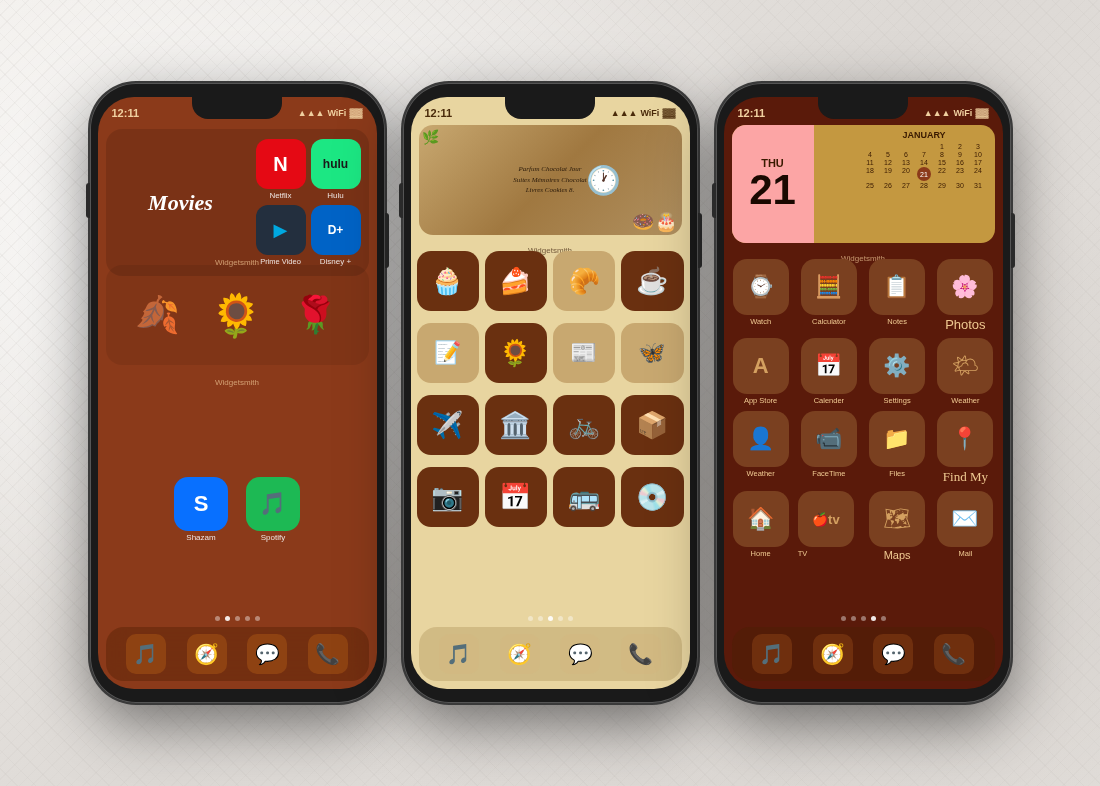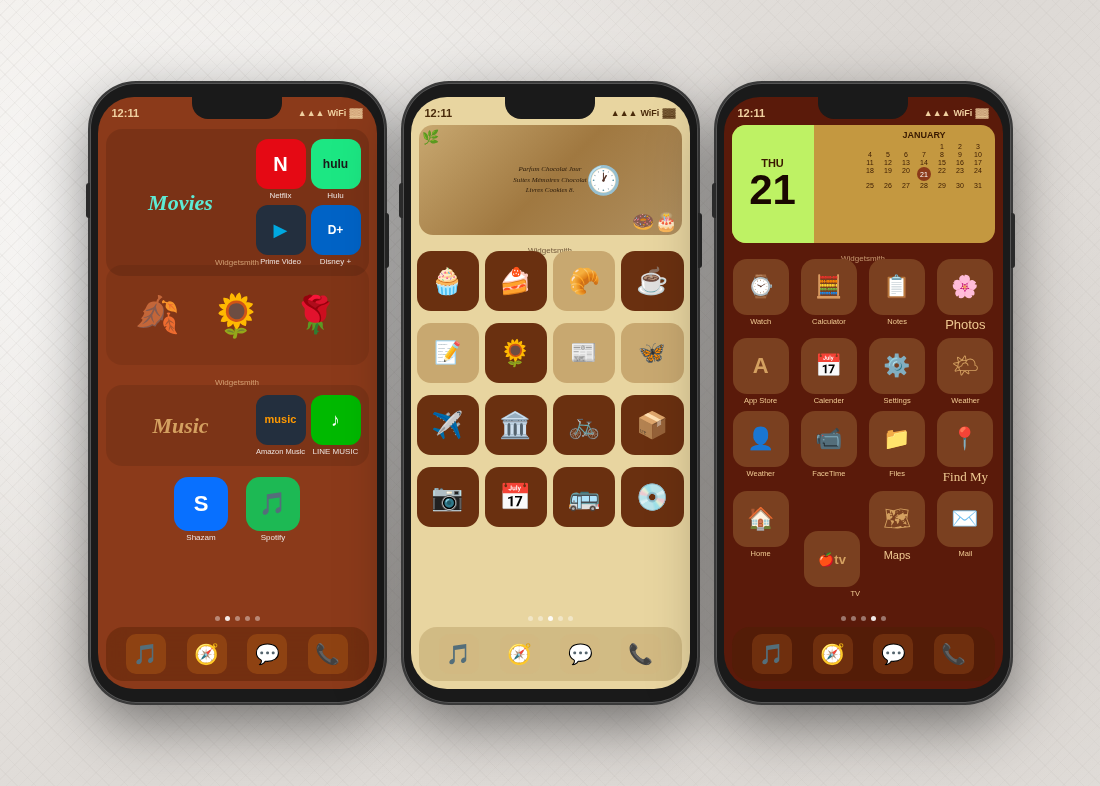--- a/index.html
+++ b/index.html
@@ -171,21 +171,21 @@
       <div class="status-icons">
         <span>▲▲▲</span>
         <span>WiFi</span>
         <span>▓▓</span>
       </div>
     </div>
 
     <div style="position:absolute;top:32px;left:8px;right:8px;background:rgba(0,0,0,0.12);border-radius:16px;padding:10px 8px;">
       <div style="display:flex;align-items:center;gap:8px;">
         <div style="flex:1;text-align:center;">
-          <div style="color:#5eead4;font-size:22px;font-weight:700;font-style:italic;font-family:Georgia,serif;">Movies</div>
+          <div style="color:#ffffff;font-size:22px;font-weight:700;font-style:italic;font-family:Georgia,serif;">Movies</div>
         </div>
         <div style="display:grid;grid-template-columns:1fr 1fr;gap:5px;">
 
           <div style="display:flex;flex-direction:column;align-items:center;gap:2px;">
             <div style="width:50px;height:50px;border-radius:12px;background:#E50914;display:flex;align-items:center;justify-content:center;font-size:20px;font-weight:900;color:white;">N</div>
             <span style="color:rgba(255,255,255,0.85);font-size:8px;">Netflix</span>
           </div>
 
           <div style="display:flex;flex-direction:column;align-items:center;gap:2px;">
             <div style="width:50px;height:50px;border-radius:12px;background:#1CE783;display:flex;align-items:center;justify-content:center;font-size:12px;font-weight:900;color:#1a1a1a;">hulu</div>
@@ -210,37 +210,20 @@
 
     <div style="position:absolute;top:168px;left:8px;right:8px;height:100px;background:rgba(0,0,0,0.08);border-radius:16px;display:flex;align-items:center;justify-content:space-evenly;">
       <span style="font-size:36px;">🍂</span>
       <span style="font-size:42px;">🌻</span>
       <span style="font-size:36px;">🌹</span>
     </div>
     <div style="position:absolute;top:274px;left:0;right:0;text-align:center;">
       <span style="font-size:8px;color:rgba(240,200,150,0.7);">Widgetsmith</span>
     </div>
 
-    <div style="position:absolute;top:288px;left:8px;right:8px;background:rgba(0,0,0,0.1);border-radius:16px;padding:10px 8px;">
-      <div style="display:flex;align-items:center;gap:8px;">
-        <div style="flex:1;text-align:center;">
-          <div style="color:#d4a060;font-size:22px;font-weight:700;font-style:italic;font-family:Georgia,serif;">Music</div>
-        </div>
-        <div style="display:grid;grid-template-columns:1fr 1fr;gap:5px;">
-          <div style="display:flex;flex-direction:column;align-items:center;gap:2px;">
-            <div style="width:50px;height:50px;border-radius:12px;background:#232f3e;display:flex;align-items:center;justify-content:center;font-size:11px;font-weight:700;color:#FF9900;text-align:center;line-height:1.2;">music</div>
-            <span style="color:rgba(255,255,255,0.85);font-size:7.5px;text-align:center;">Amazon Music</span>
-          </div>
-          <div style="display:flex;flex-direction:column;align-items:center;gap:2px;">
-            <div style="width:50px;height:50px;border-radius:12px;background:#00B900;display:flex;align-items:center;justify-content:center;font-size:18px;color:white;">♪</div>
-            <span style="color:rgba(255,255,255,0.85);font-size:8px;">LINE MUSIC</span>
-          </div>
-        </div>
-      </div>
-    </div>
 
     <div style="position:absolute;top:380px;left:8px;right:8px;display:flex;justify-content:center;gap:18px;">
       <div style="display:flex;flex-direction:column;align-items:center;gap:2px;">
         <div style="width:54px;height:54px;border-radius:14px;background:#0870FF;display:flex;align-items:center;justify-content:center;font-size:22px;font-weight:900;color:white;">S</div>
         <span style="color:rgba(255,255,255,0.85);font-size:8px;">Shazam</span>
       </div>
       <div style="display:flex;flex-direction:column;align-items:center;gap:2px;">
         <div style="width:54px;height:54px;border-radius:14px;background:#1DB954;display:flex;align-items:center;justify-content:center;font-size:22px;color:white;">🎵</div>
         <span style="color:rgba(255,255,255,0.85);font-size:8px;text-align:center;">Spotify</span>
       </div>
@@ -347,21 +330,21 @@
       <span class="status-time">12:11</span>
       <div class="status-icons">
         <span>▲▲▲</span>
         <span>WiFi</span>
         <span>▓▓</span>
       </div>
     </div>
 
     <div style="position:absolute;top:28px;left:8px;right:8px;height:118px;border-radius:14px;overflow:hidden;background:#c49840;display:flex;">
 
-      <div style="width:82px;background:#bef264;display:flex;flex-direction:column;align-items:center;justify-content:center;">
+      <div style="width:82px;background:#fca5a5;display:flex;flex-direction:column;align-items:center;justify-content:center;">
         <div style="font-size:11px;font-weight:700;color:#3a1a00;">THU</div>
         <div style="font-size:42px;font-weight:900;color:#1a0800;line-height:1;">21</div>
       </div>
 
       <div style="flex:1;padding:5px 8px;margin-left:40px;">
         <div style="font-size:9px;font-weight:700;color:#3a1a00;text-align:center;margin-bottom:3px;">JANUARY</div>
         <div style="display:grid;grid-template-columns:repeat(7,1fr);gap:1px;font-size:7px;color:#3a1a00;text-align:center;">
 
           <span></span>
             <span></span>
@@ -460,21 +443,21 @@
       </div>
       <div style="display:flex;flex-direction:column;align-items:center;gap:2px;">
         <div style="width:56px;height:56px;border-radius:14px;background:#7a4020;display:flex;align-items:center;justify-content:center;font-size:22px;color:#d4a060;">📍</div>
         <span style="font-size:13px;color:rgba(255,220,160,0.9);font-family:Liberation Serif, serif;">Find My</span>
       </div>
 
       <div style="display:flex;flex-direction:column;align-items:center;gap:2px;">
         <div style="width:56px;height:56px;border-radius:14px;background:#7a4020;display:flex;align-items:center;justify-content:center;font-size:22px;color:#d4a060;">🏠</div>
         <span style="font-size:7.5px;color:rgba(255,220,160,0.9);">Home</span>
       </div>
-      <div style="display:flex;flex-direction:column;align-items:flex-end;gap:2px;margin-top:40px;">
+      <div style="display:flex;flex-direction:column;align-items:flex-start;gap:2px;">
         <div style="width:56px;height:56px;border-radius:14px;background:#7a4020;display:flex;align-items:center;justify-content:center;font-size:13px;font-weight:700;color:#d4a060;">🍎tv</div>
         <span style="font-size:7.5px;color:rgba(255,220,160,0.9);">TV</span>
       </div>
       <div style="display:flex;flex-direction:column;align-items:center;gap:2px;">
         <div style="width:56px;height:56px;border-radius:14px;background:#7a4020;display:flex;align-items:center;justify-content:center;font-size:22px;color:#d4a060;">🗺</div>
         <span style="font-size:11px;color:rgba(255,220,160,0.9);">Maps</span>
       </div>
       <div style="display:flex;flex-direction:column;align-items:center;gap:2px;">
         <div style="width:56px;height:56px;border-radius:14px;background:#7a4020;display:flex;align-items:center;justify-content:center;font-size:22px;color:#d4a060;">✉️</div>
         <span style="font-size:7.5px;color:rgba(255,220,160,0.9);">Mail</span>

